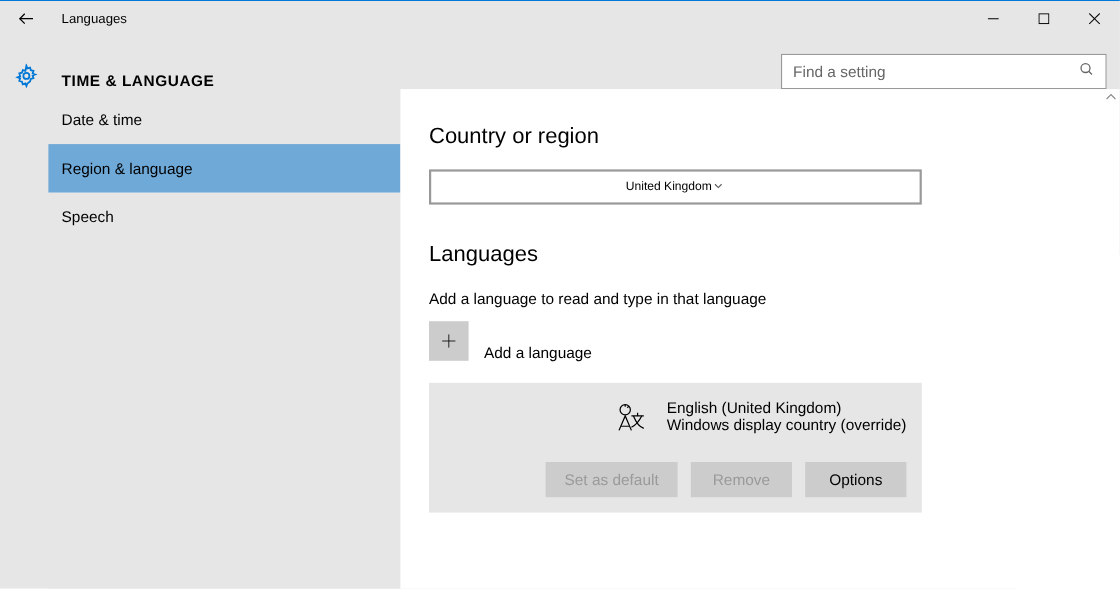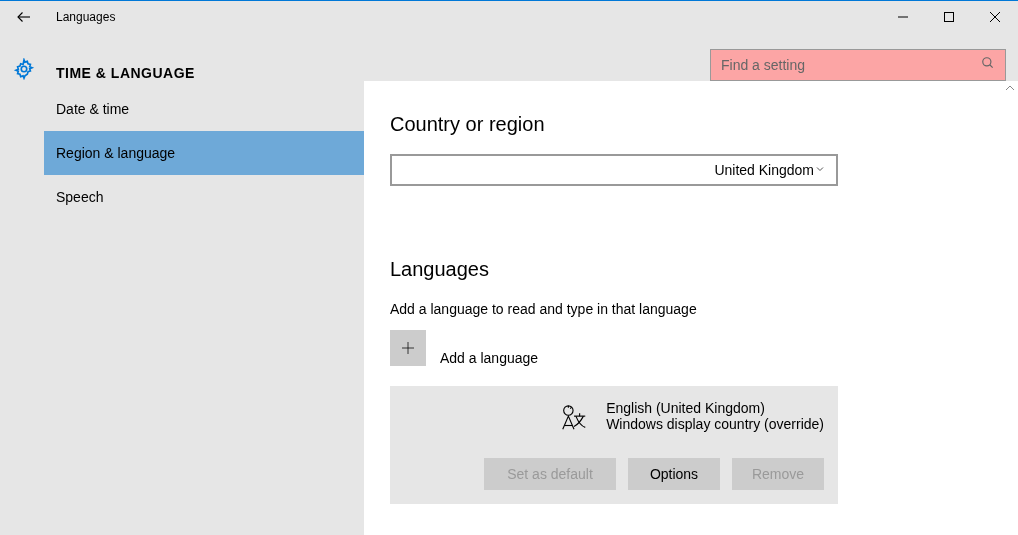--- a/index.html
+++ b/index.html
@@ -9,52 +9,52 @@
   .titlebar { height: 32px; display: flex; align-items: center; background: #e6e6e6; }
   .back-btn { width: 48px; height: 32px; display: flex; align-items: center; justify-content: center; cursor: default; }
   .title-text { font-size: 12px; color: #000; margin-left: 8px; }
   .win-controls { margin-left: auto; display: flex; }
   .win-btn { width: 46px; height: 32px; display: flex; align-items: center; justify-content: center; }
 
   
   .header-row { height: 48px; display: flex; align-items: flex-end; padding: 0 12px; background: #e6e6e6; }
   .gear-icon { width: 24px; height: 24px; display: flex; align-items: center; justify-content: center; color: #0078d7; }
   .header-title { font-size: 14px; font-weight: 600; letter-spacing: 0.5px; margin-left: 20px; color: #000; }
-  .search-box { margin-left: auto; width: 296px; height: 32px; border: 1px solid #999; background: #fca5a5; display: flex; align-items: center; padding: 0 10px; }
+  .search-box { margin-left: auto; width: 296px; height: 32px; border: 1px solid #999; background: #ffffff; display: flex; align-items: center; padding: 0 10px; }
   .search-box input { flex: 1; border: none; background: transparent; outline: none; font-size: 14px; color: #666; }
   .search-box input::placeholder { color: #666; }
   .search-icon { color: #666; }
 
   
   .body { display: flex; height: calc(535px - 80px); padding-left: 44px; }
   .sidebar { width: 320px; background: #e6e6e6; padding-top: 6px; }
   .side-item { padding: 14px 12px; font-size: 14px; color: #000; cursor: default; }
   .side-item.selected { background: #6ea9d8; }
 
   .content { flex: 1; background: #fff; padding: 32px 0 0 26px; position: relative; overflow: hidden; }
   .scroll-up { position: absolute; right: 3px; top: 2px; color: #666; font-size: 10px; }
 
   h1.section { font-size: 20px; font-weight: 400; color: #000; margin-bottom: 18px; }
   p.desc { font-size: 14px; color: #000; line-height: 1.5; margin-bottom: 10px; max-width: 450px; }
 
-  .dropdown { width: 448px; height: 32px; border: 2px solid #999; display: flex; align-items: center; padding: 0 10px; justify-content: flex-end; font-size: 14px; margin-bottom: 72px; }
+  .dropdown { width: 448px; height: 32px; border: 2px solid #999; display: flex; align-items: center; padding: 0 10px; justify-content: center; font-size: 11px; margin-bottom: 34px; }
   .chevron { color: #555; }
 
   .add-lang-row { display: flex; align-items: flex-end; margin-bottom: 20px; margin-top: 6px; }
   .plus-box { width: 36px; height: 36px; background: #ccc; display: flex; align-items: center; justify-content: center; margin-right: 14px; }
   .plus-box svg { stroke: #000; }
   .add-lang-text { font-size: 14px; }
 
   .lang-card { width: 448px; background: #e6e6e6; padding: 14px; }
   .lang-top { display: flex; justify-content: flex-end; }
   .lang-icon { width: 36px; height: 36px; margin-right: 14px; display: flex; align-items: center; justify-content: center; }
   .lang-name { font-size: 14px; display:block; }
   .lang-sub { font-size: 14px; display:block; }
   .lang-buttons { display: flex; justify-content: flex-end; gap: 12px; margin-top: 22px; }
-  .lang-btn { width: 132px; height: 32px; background: #ccc; border: none; font-size: 14px; display:flex; align-items:center; justify-content:center; }
+  .lang-btn { width: 120px; height: 32px; background: #ccc; border: none; font-size: 14px; display:flex; align-items:center; justify-content:center; }
   .lang-btn.disabled { color: #9a9a9a; }
   .lang-btn.narrow { width: 92px; }
 </style>
 </head>
 <body>
 
 <div class="titlebar">
   <div class="back-btn">
     <svg width="18" height="18" viewBox="0 0 24 24" fill="none" stroke="#000" stroke-width="1.5">
       <line x1="20" y1="12" x2="4" y2="12"></line>
@@ -153,18 +153,18 @@
             <path d="M26 14 Q22 22 16 25"></path>
           </svg>
         </div>
         <div>
           <span class="lang-name">English (United Kingdom)</span>
           <span class="lang-sub">Windows display country (override)</span>
         </div>
       </div>
       <div class="lang-buttons">
         <button class="lang-btn disabled">Set as default</button>
+        <button class="lang-btn narrow disabled">Remove</button>
         <button class="lang-btn narrow">Options</button>
-        <button class="lang-btn narrow disabled">Remove</button>
       </div>
     </div>
   </div>
 </div>
 
 </body></html>

